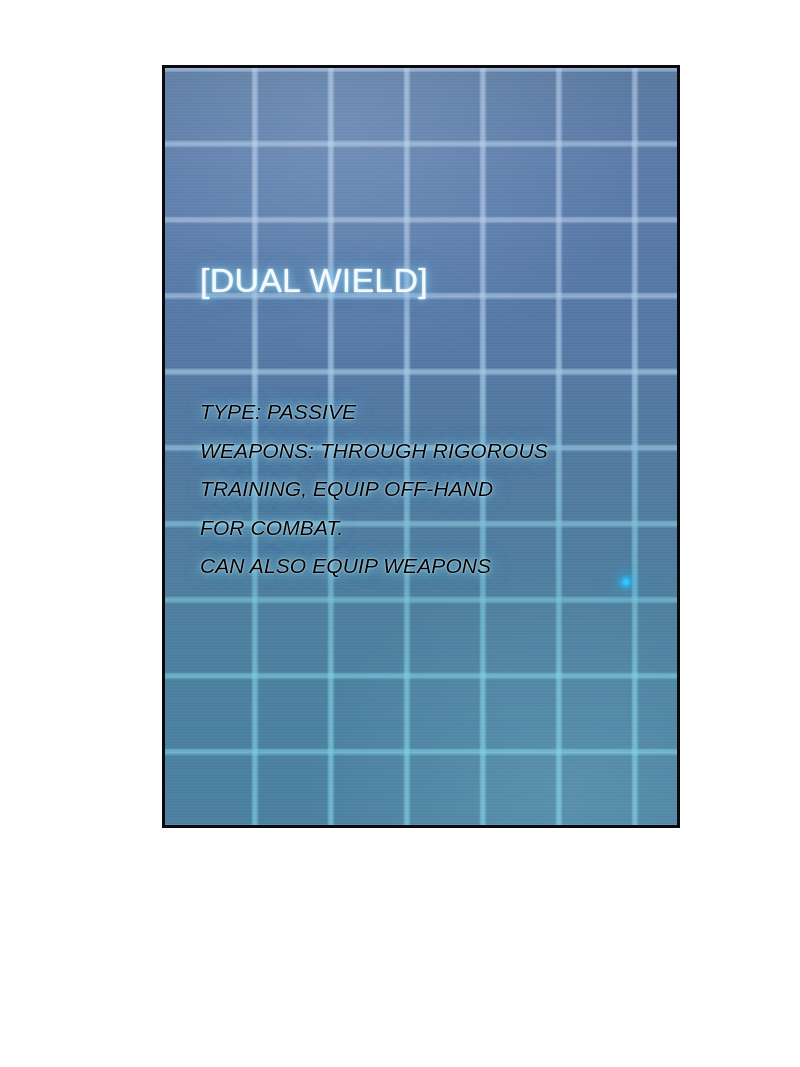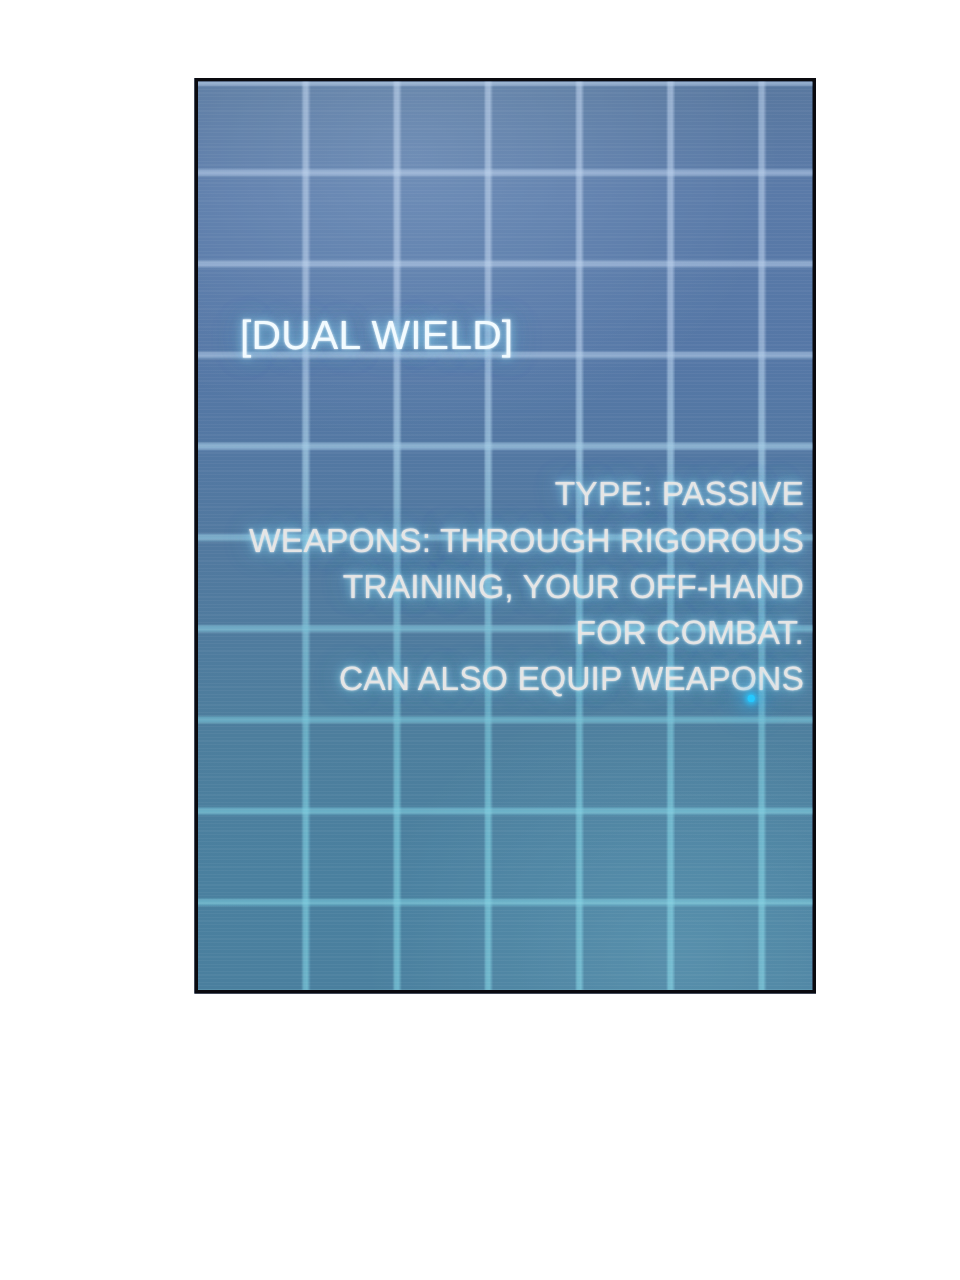--- a/index.html
+++ b/index.html
@@ -115,21 +115,20 @@
       repeating-linear-gradient(0deg, rgba(255,255,255,0.5) 0 1px, rgba(0,0,0,0) 1px 3px);
   }
 
   
   .panel-content {
     position: absolute;
     left: 35px;
     top: 0;
     right: 10px;
     bottom: 0;
-    text-align: right;
   }
 
   #skill-title {
     position: absolute;
     top: 192px;
     left: 0;
     margin: 0;
     font-size: 34px;
     line-height: 40px;
     font-weight: 400;
@@ -144,31 +143,32 @@
   }
 
   #skill-stats {
     position: absolute;
     top: 325px;
     left: 0;
     width: 470px;
   }
 
   .stat-line {
-    font-size: 28px;
+    font-size: 21px;
     line-height: 38.5px;
     font-weight: 400;
     letter-spacing: 0.1px;
-    color: #e5e5e5;
+    color: #000000;
     white-space: nowrap;
     text-shadow:
       0 0 2px rgba(255,255,255,0.92),
       0 0 8px rgba(150,228,252,0.85),
       0 0 17px rgba(105,200,238,0.55),
       0 0 28px rgba(85,175,220,0.30);
+    font-style: italic;
   }
 
   
   #sparkle-dot {
     position: absolute;
     left: 423px;
     top: 511px;
     width: 6px;
     height: 6px;
     border-radius: 50%;
@@ -192,21 +192,21 @@
     <div class="panel-sheen"></div>
     <div class="panel-grain"></div>
 
     <div class="panel-content">
 
       <h1 id="skill-title">[DUAL WIELD]</h1>
 
       <div id="skill-stats">
         <div class="stat-line">TYPE: PASSIVE</div>
         <div class="stat-line">WEAPONS: THROUGH RIGOROUS</div>
-        <div class="stat-line">TRAINING, YOUR OFF-HAND</div>
+        <div class="stat-line">TRAINING, EQUIP OFF-HAND</div>
         <div class="stat-line">FOR COMBAT.</div>
         <div class="stat-line">CAN ALSO EQUIP WEAPONS</div>
       </div>
 
       <div id="sparkle-dot"></div>
 
     </div>
   </div>
 </div>
 

